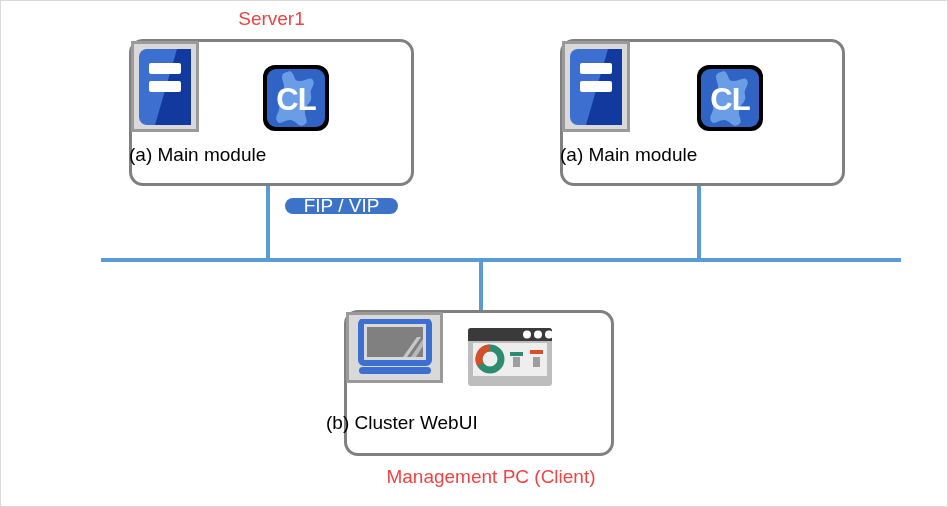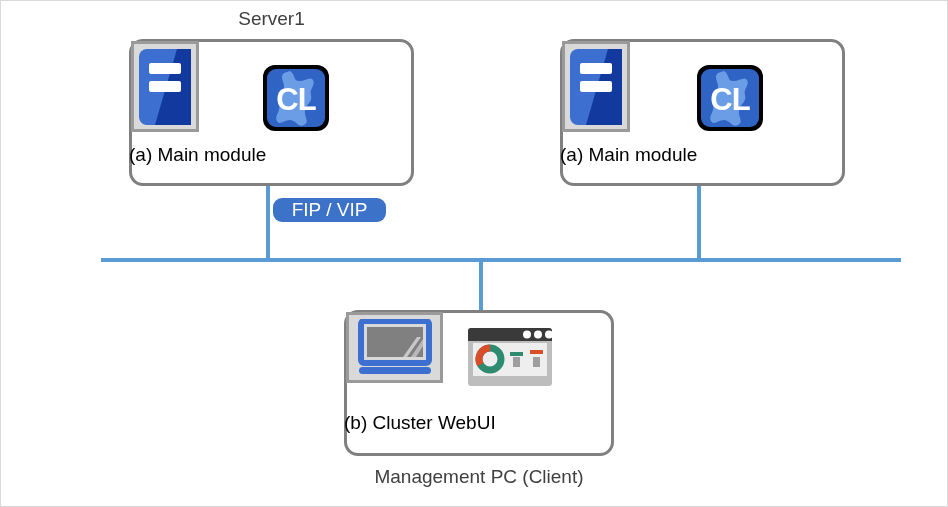--- a/index.html
+++ b/index.html
@@ -22,21 +22,21 @@
   .caption {
     position: absolute;
     font-size: 19px;
     color: #000000;
     white-space: nowrap;
     text-align: left;
   }
   .node-title {
     position: absolute;
     font-size: 19px;
-    color: #404040;
+    color: #ef4444;
     white-space: nowrap;
     text-align: center;
   }
 
   
   .node-box {
     position: absolute;
     background: #ffffff;
     border: 3px solid #808080;
     border-radius: 14px;
@@ -137,21 +137,21 @@
                C56 23 49 27 51 33 C53 40 46 42 45 48
                C44 55 50 60 44 63 C38 66 36 58 30 58
                C24 58 20 64 17 59 C14 54 21 49 19 43
                C17 36 23 33 24 27 C25 20 19 15 24 11 Z" fill="#6fa0e8" opacity="0.95"></path>
       <text x="36" y="48" font-family="'Liberation Sans', sans-serif" font-size="31" font-weight="bold" fill="#ffffff" text-anchor="middle" letter-spacing="-1">CL</text>
     </svg>
   </div>
 
   <div class="caption" style="left:128px; top:143px; width:285px;">(a) Main module</div>
 
-  <div class="fip-badge" style="left:272px; top:197px; width:113px; height:24px;">FIP / VIP</div>
+  <div class="fip-badge" style="left:284px; top:197px; width:113px; height:16px;">FIP / VIP</div>
 
 
   <div class="node-box" style="left:559px; top:38px; width:285px; height:147px;"></div>
 
   <div class="server-icon" style="left:561px; top:40px; width:68px; height:91px;">
     <svg width="56" height="80" viewBox="0 0 56 80" aria-hidden="true">
       <rect x="2" y="2" width="52" height="76" rx="8" fill="#3c6fd0"></rect>
       <path d="M40 2 L54 2 L54 78 L18 78 Z" fill="#123a9e"></path>
       <rect x="12" y="16" width="32" height="11" rx="2" fill="#ffffff"></rect>
       <rect x="12" y="34" width="32" height="11" rx="2" fill="#ffffff"></rect>
@@ -198,17 +198,17 @@
       <circle cx="26" cy="31" r="11" fill="none" stroke="#2e8b6f" stroke-width="7"></circle>
       <path d="M26 20 A11 11 0 0 0 16.5 36.5" fill="none" stroke="#d94e2a" stroke-width="7"></path>
 
       <rect x="46" y="24" width="13" height="4" fill="#2e8b6f"></rect>
       <rect x="49" y="29" width="7" height="10" fill="#9e9e9e"></rect>
       <rect x="66" y="22" width="13" height="4" fill="#d94e2a"></rect>
       <rect x="69" y="29" width="7" height="10" fill="#9e9e9e"></rect>
     </svg>
   </div>
 
-  <div class="caption" style="left:343px; top:411px; width:270px;">(b) Cluster WebUI</div>
-
-  <div class="node-title" style="left:343px; top:465px; width:270px;">Management PC (Client)</div>
+  <div class="caption" style="left:325px; top:411px; width:270px;">(b) Cluster WebUI</div>
+
+  <div class="node-title" style="left:355px; top:465px; width:270px;">Management PC (Client)</div>
 
 </div>
 
 </body></html>

